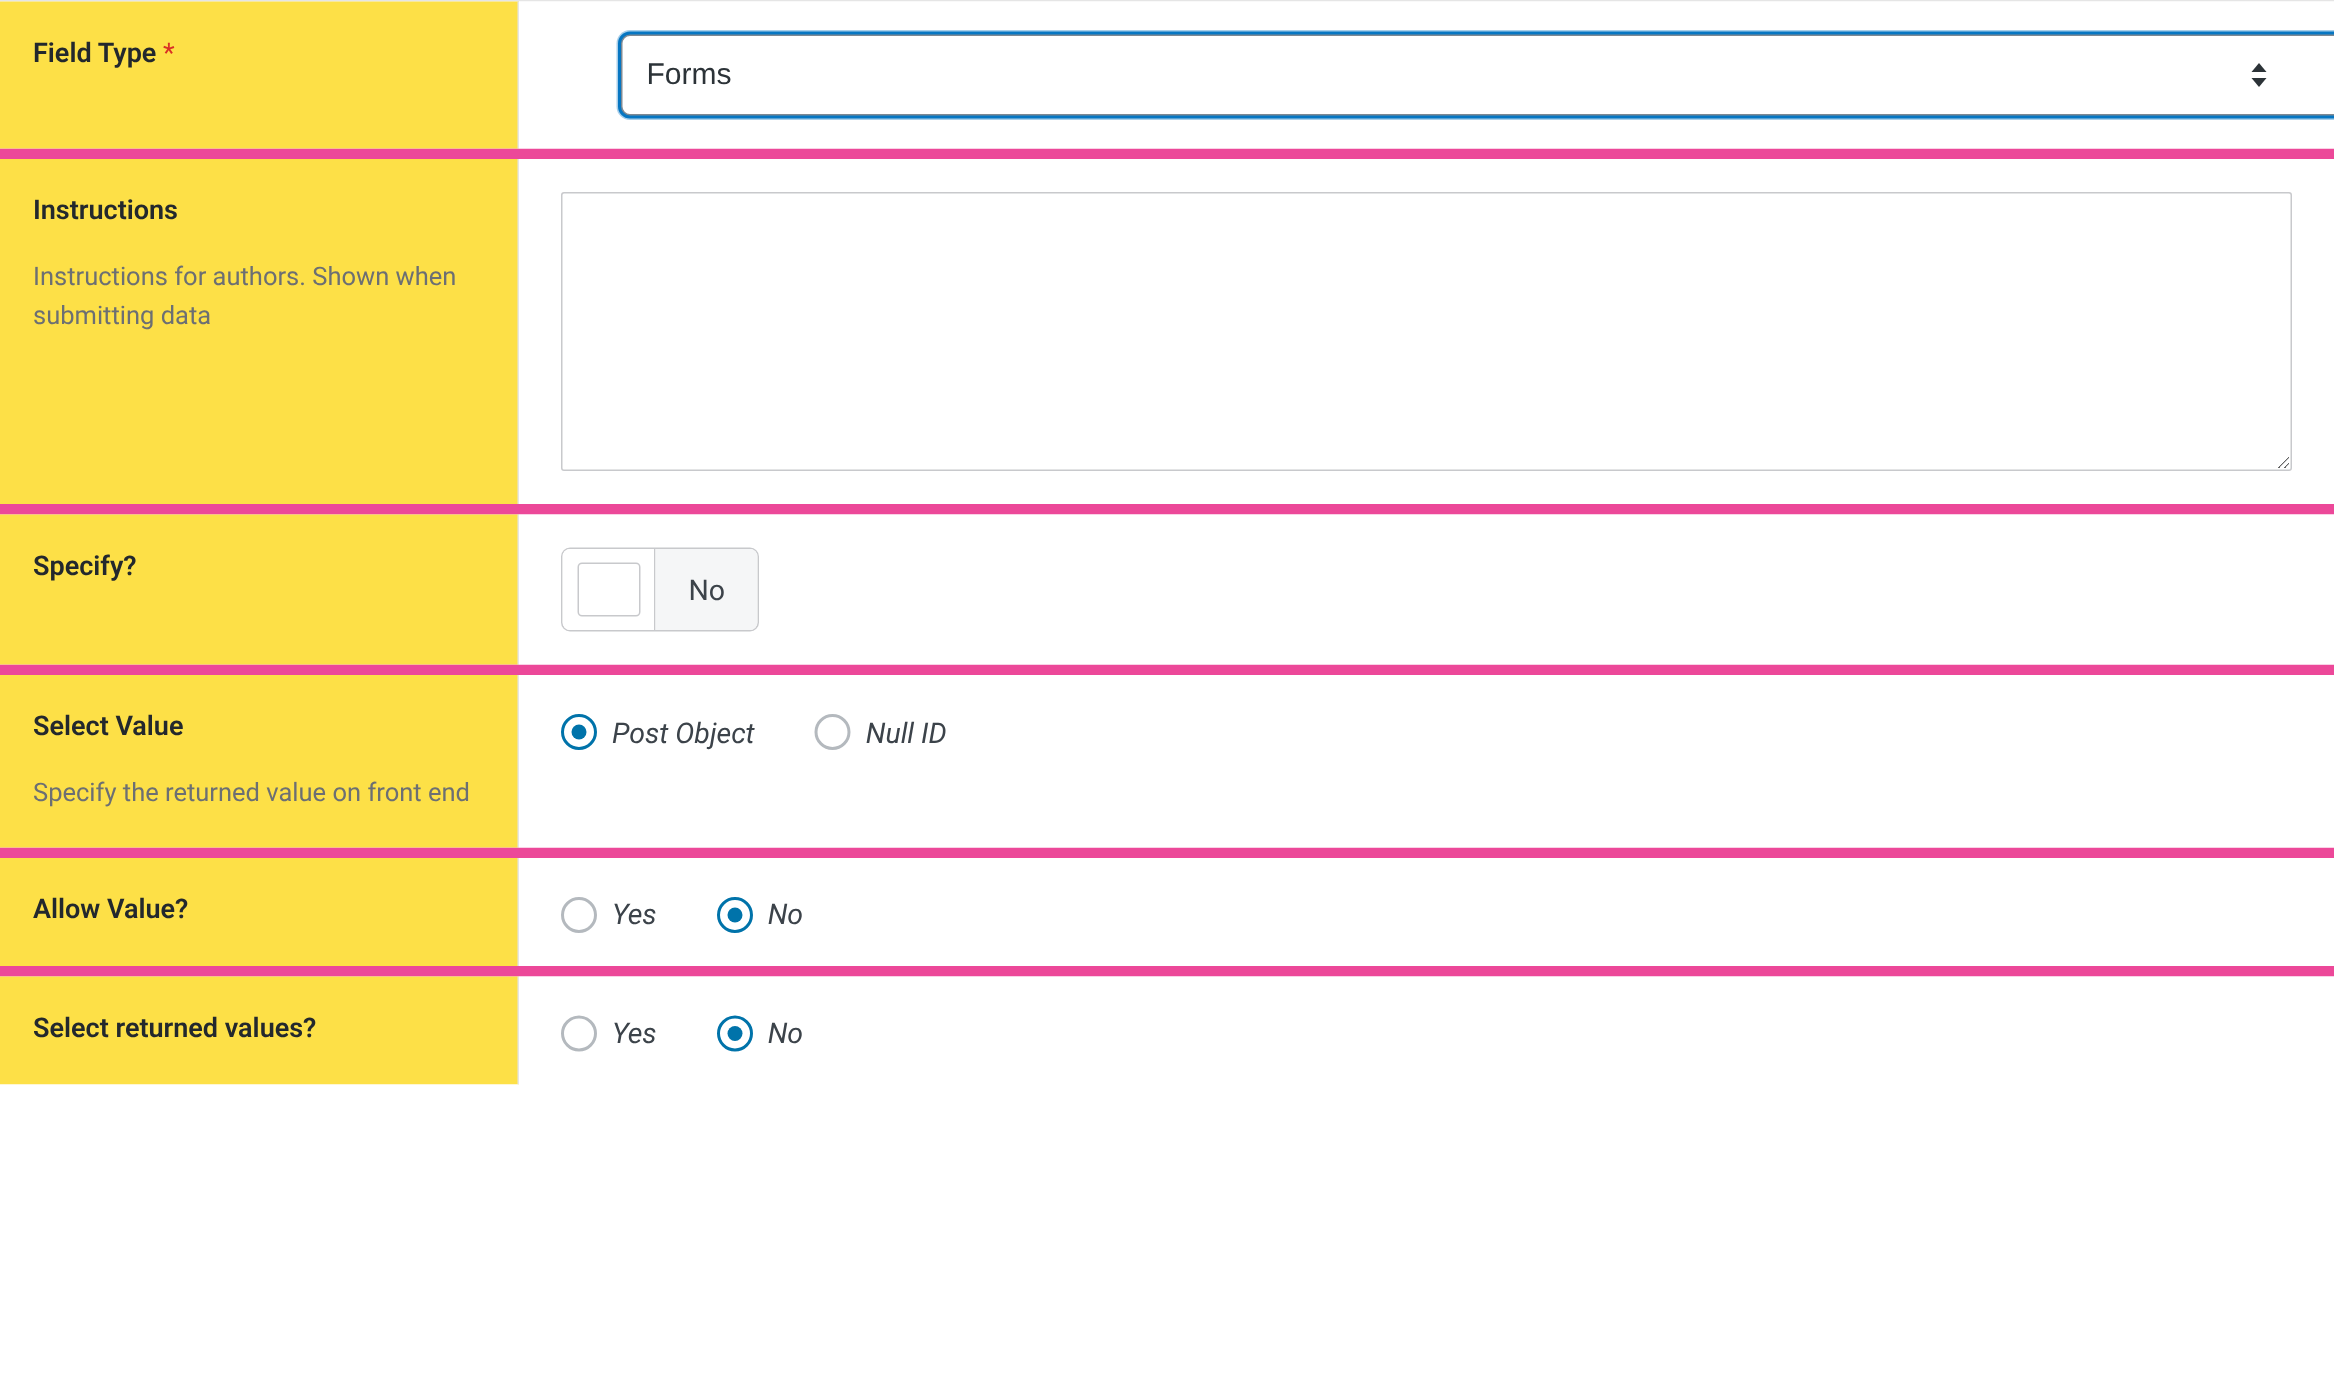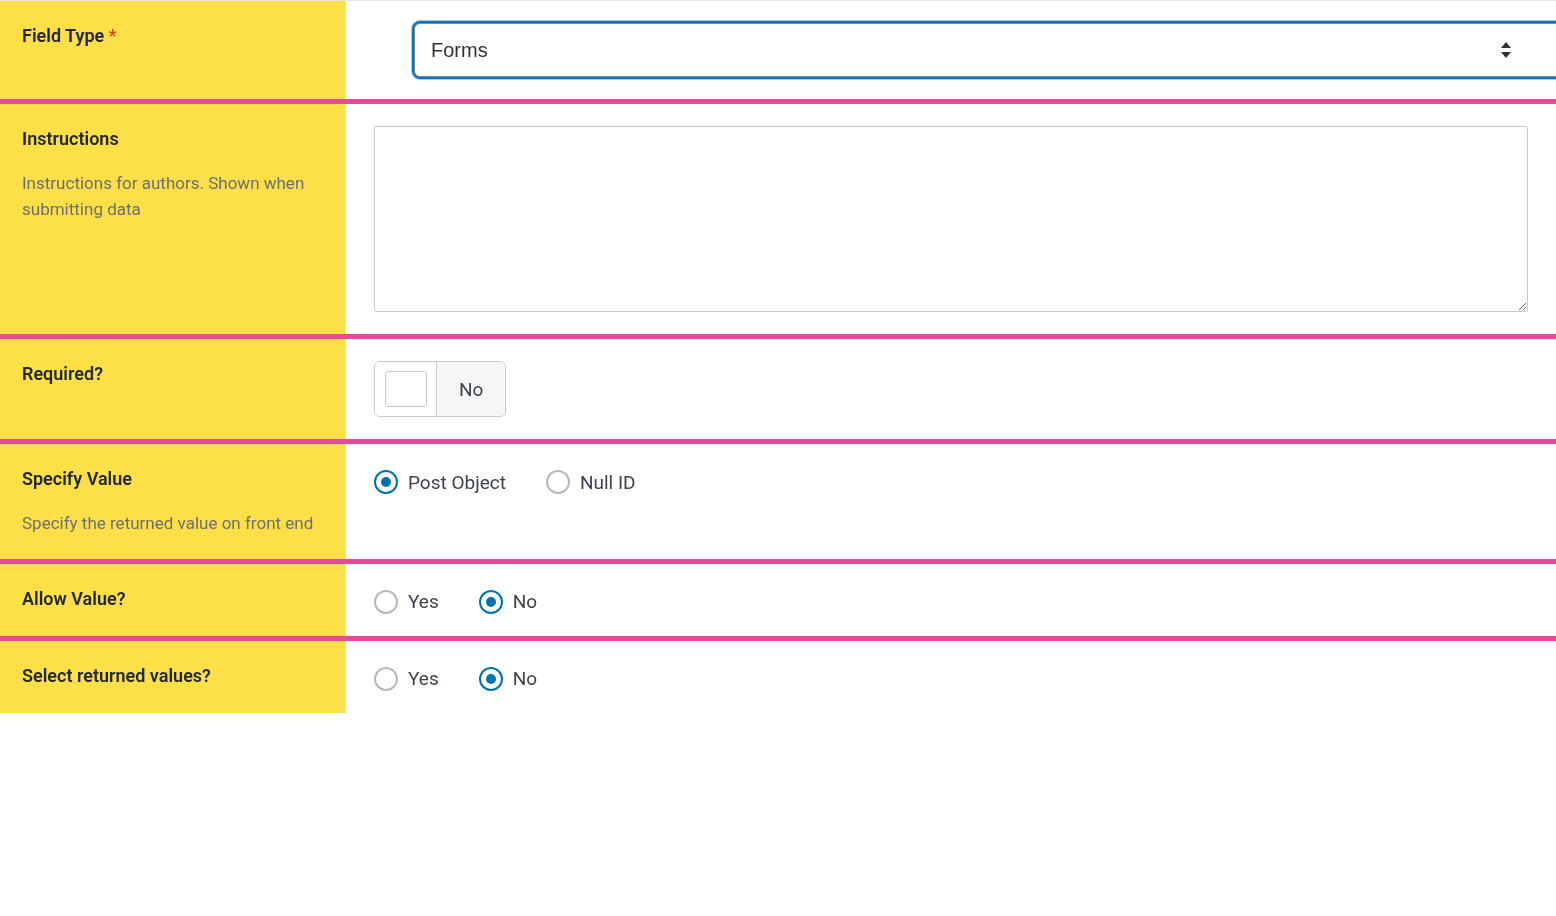--- a/index.html
+++ b/index.html
@@ -12,21 +12,21 @@
     background: #ffffff;
     color: #23282d;
     font-size: 17px;
   }
   .settings-table {
     width: 100%;
     border-collapse: collapse;
   }
   .settings-row {
     display: flex;
-    border-top: 5px solid #ec4899;
+    border-top: 7px solid #ec4899;
   }
   .settings-row:first-child {
     border-top: 1px solid #e5e5e5;
   }
   .label-cell {
     width: 346px;
     min-width: 346px;
     padding: 22px 22px;
     background: #fde047;
     border-right: 1px solid #e5e5e5;
@@ -139,20 +139,21 @@
     align-items: center;
     gap: 40px;
     padding-top: 4px;
   }
   .radio-item {
     display: inline-flex;
     align-items: center;
     gap: 10px;
     cursor: pointer;
     user-select: none;
+    font-style: italic;
   }
   .radio-circle {
     width: 24px;
     height: 24px;
     border-radius: 50%;
     border: 2px solid #b4b9be;
     background: #ffffff;
     position: relative;
     flex-shrink: 0;
   }
@@ -207,35 +208,35 @@
       <div class="label-title">Instructions</div>
       <div class="label-desc">Instructions for authors. Shown when submitting data</div>
     </div>
     <div class="value-cell">
       <textarea class="field-textarea" style=""></textarea>
     </div>
   </div>
 
   <div class="settings-row">
     <div class="label-cell">
-      <div class="label-title">Required?</div>
+      <div class="label-title">Specify?</div>
     </div>
     <div class="value-cell">
       <div class="toggle-wrap">
         <div class="toggle-box">
           <div class="toggle-box-inner"></div>
         </div>
         <div class="toggle-label">No</div>
       </div>
     </div>
   </div>
 
   <div class="settings-row">
     <div class="label-cell">
-      <div class="label-title">Specify Value</div>
+      <div class="label-title">Select Value</div>
       <div class="label-desc">Specify the returned value on front end</div>
     </div>
     <div class="value-cell">
       <div class="radio-group">
         <label class="radio-item selected">
           <span class="radio-circle"></span>
           <span class="radio-label">Post Object</span>
         </label>
         <label class="radio-item">
           <span class="radio-circle"></span>

